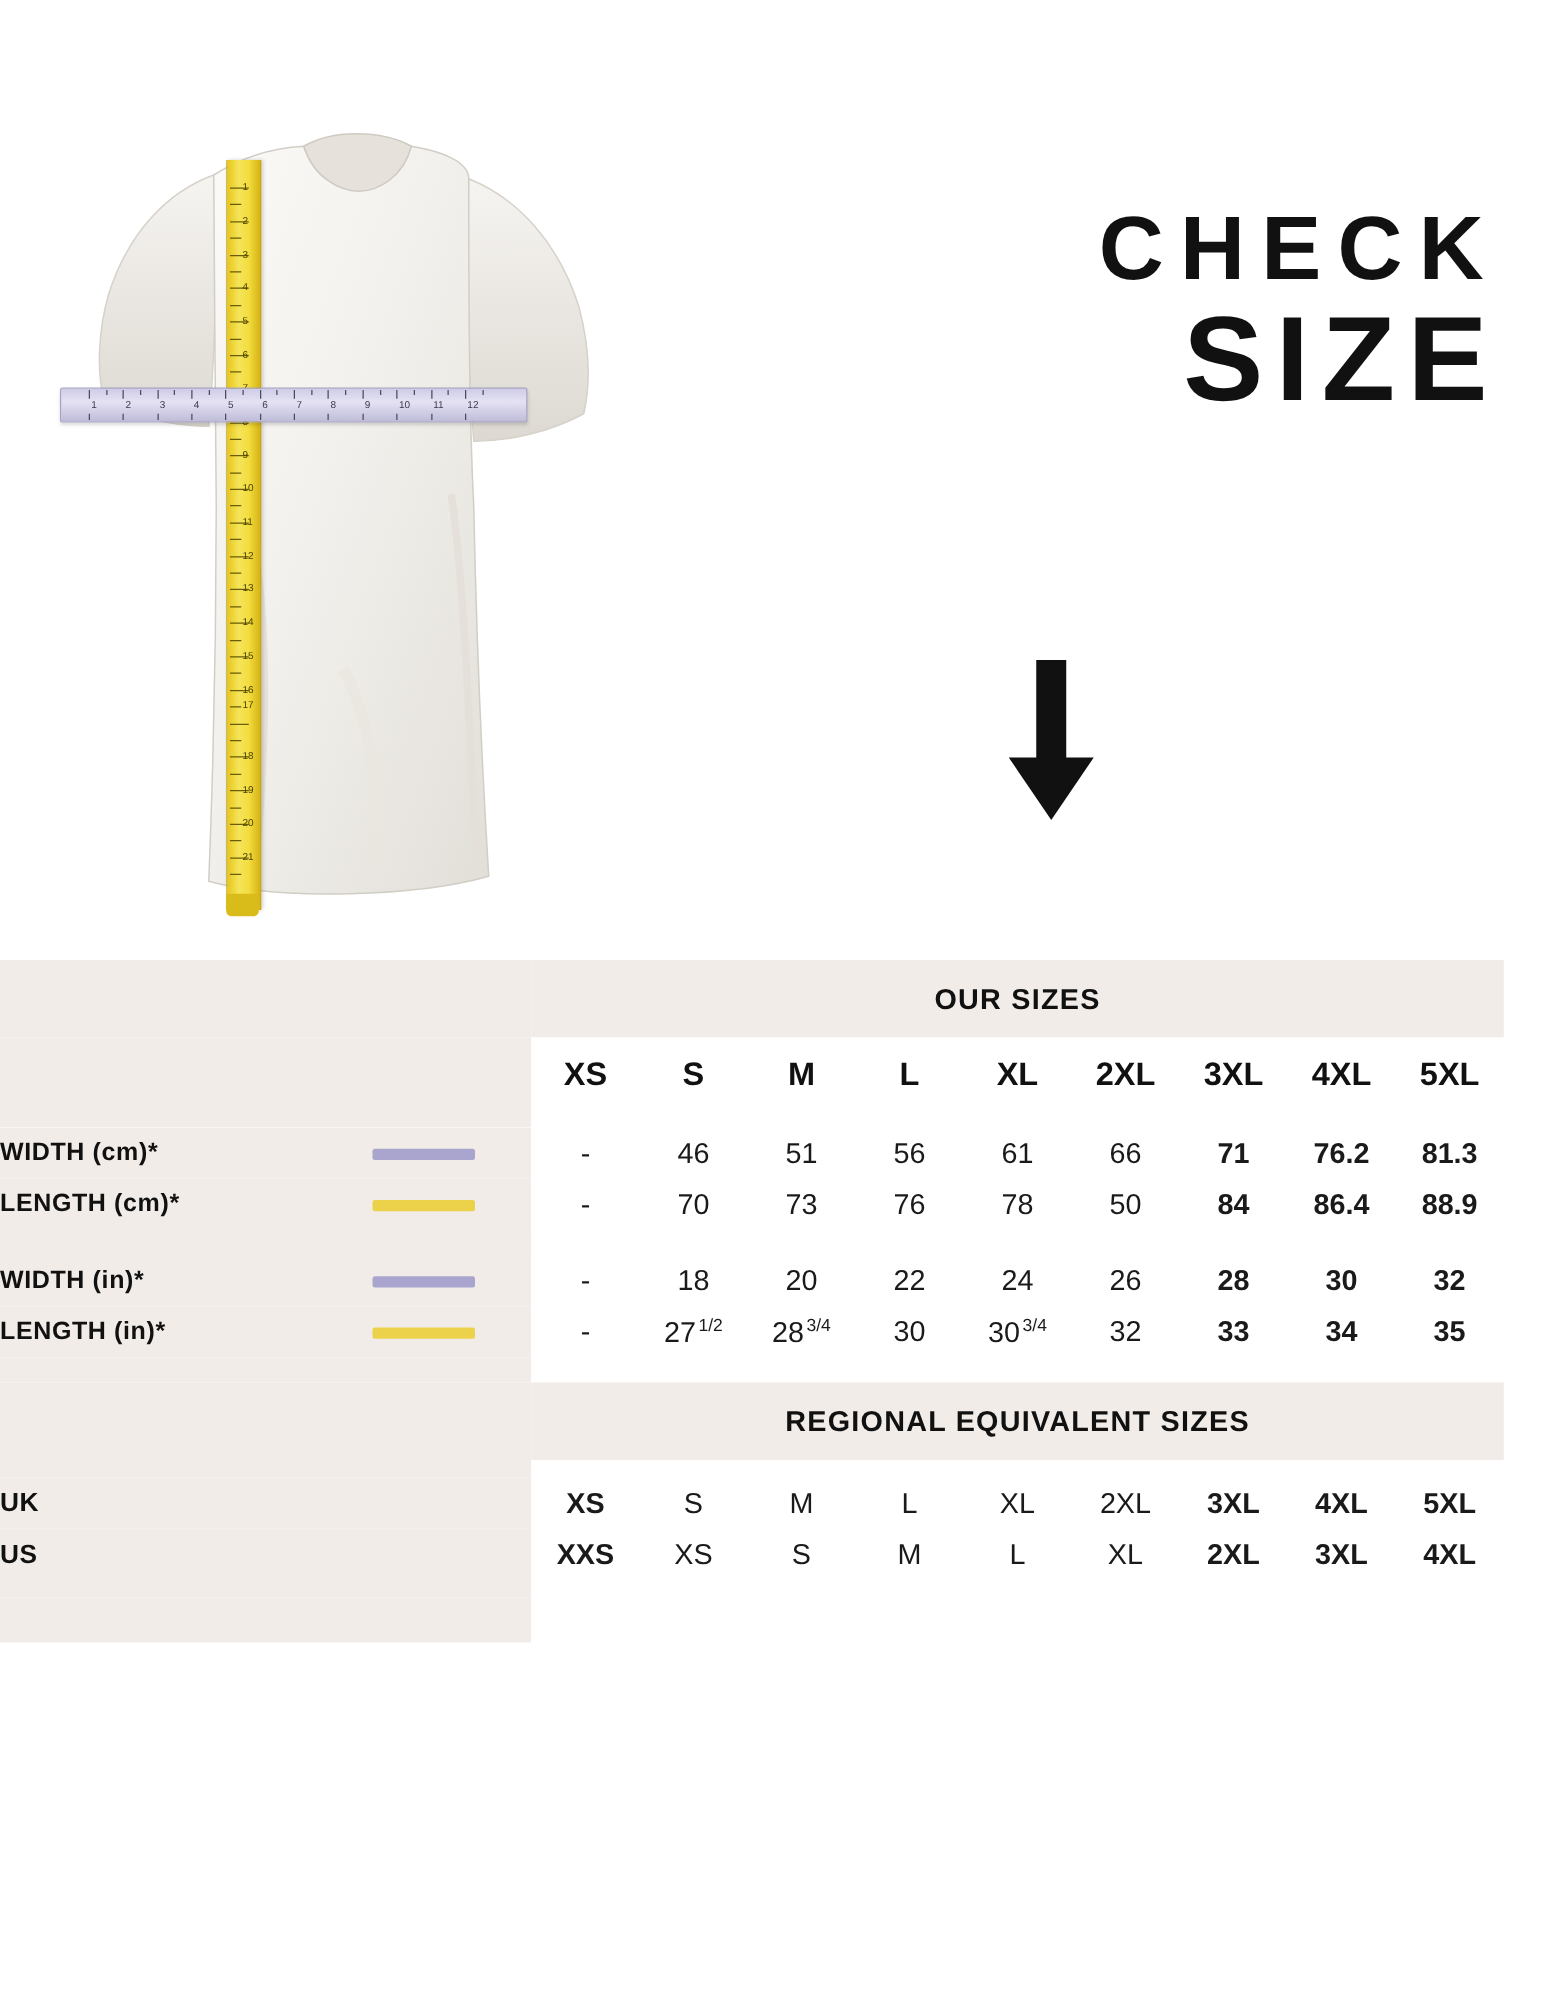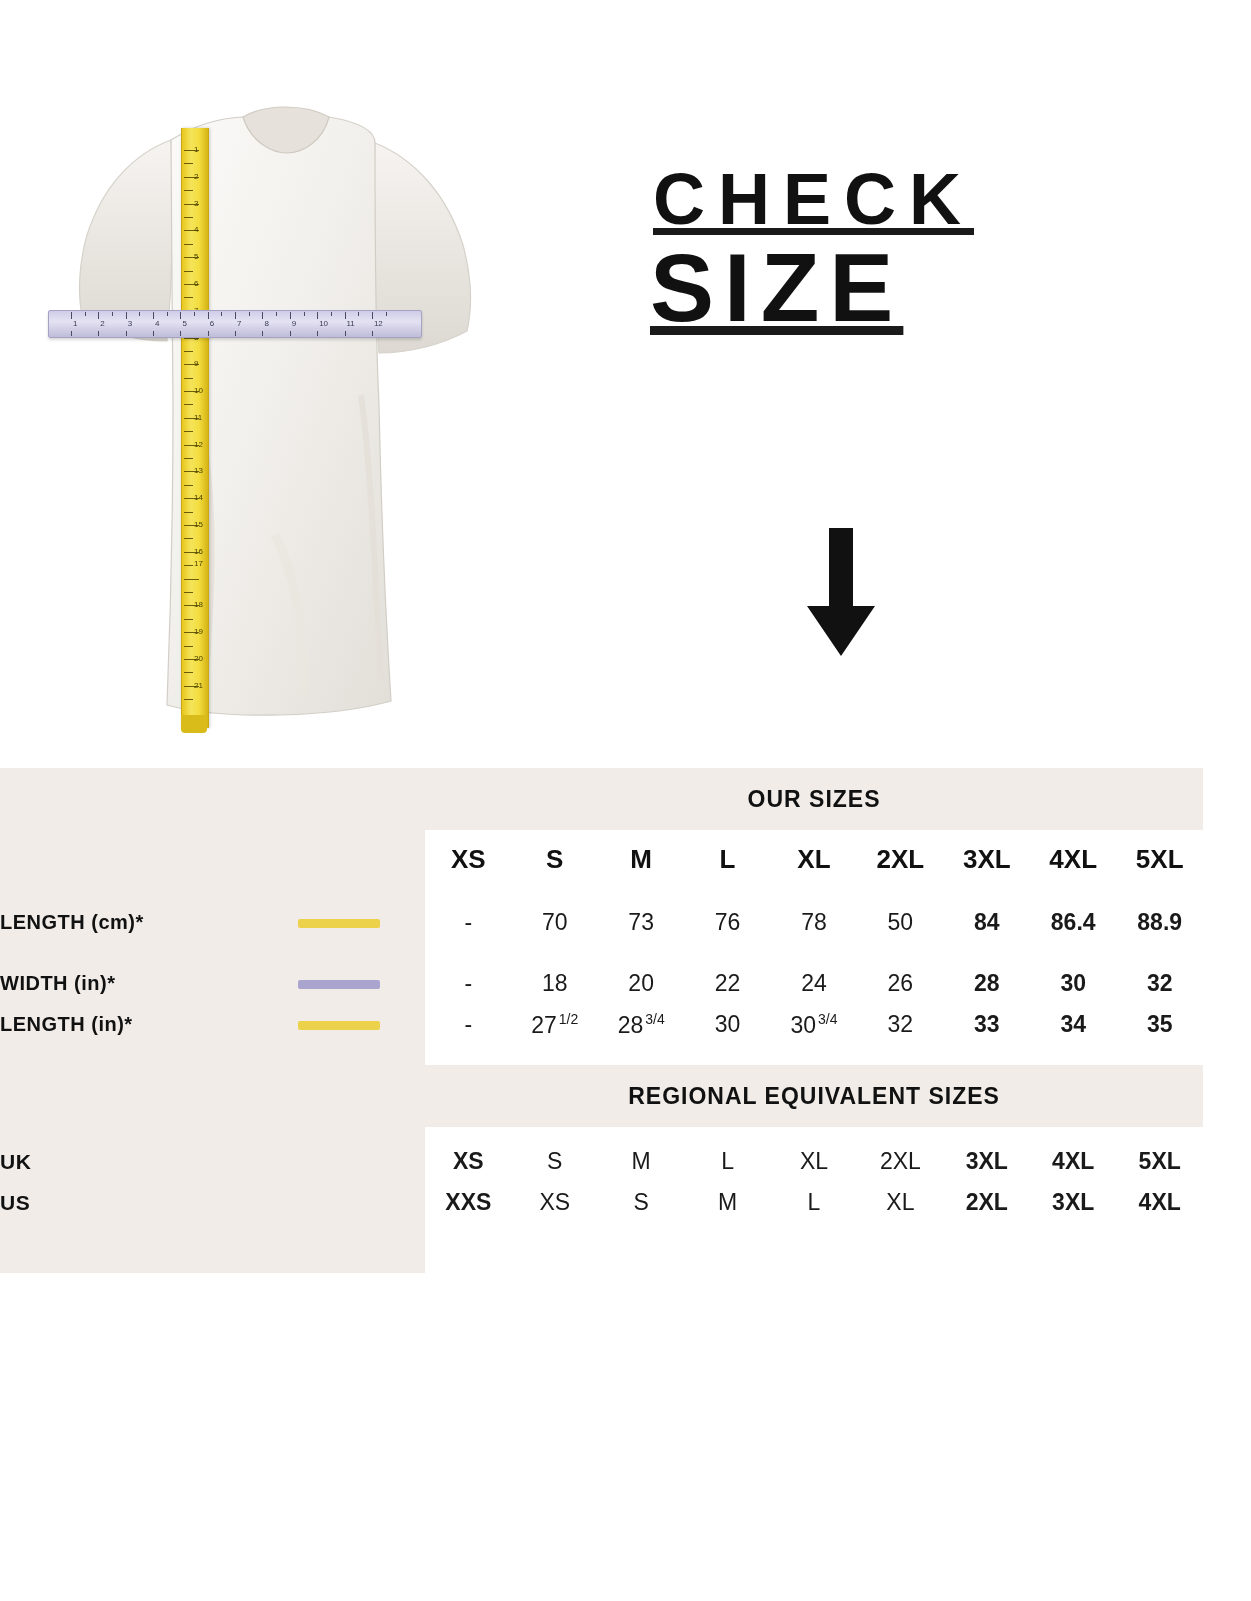--- a/index.html
+++ b/index.html
@@ -109,22 +109,21 @@
     color: #3b3853;
     line-height: 9px;
   }
 
   
   .headline {
     position: absolute;
     left: 640px;
     top: 160px;
     width: 560px;
-    text-align: left;
-    text-decoration: underline;
+    text-align: right;
   }
   .h-check {
     font-size: 72px;
     font-weight: bold;
     letter-spacing: 13px;
     line-height: 78px;
     color: #111;
     text-indent: 13px;
   }
   .h-your {
@@ -439,20 +438,35 @@
         <td class="sz">3XL</td>
         <td class="sz">4XL</td>
         <td class="sz">5XL</td>
       </tr>
 
       <tr class="spacer-row small">
         <td></td>
         <td class="sz" colspan="9"></td>
       </tr>
 
+      <tr class="data-row">
+        <td class="row-label">
+          <span>WIDTH (cm)*</span>
+          <span class="swatch purple"></span>
+        </td>
+        <td class="sz">-</td>
+        <td class="sz">46</td>
+        <td class="sz">51</td>
+        <td class="sz">56</td>
+        <td class="sz">61</td>
+        <td class="sz">66</td>
+        <td class="sz bold">71</td>
+        <td class="sz bold">76.2</td>
+        <td class="sz bold">81.3</td>
+      </tr>
 
       <tr class="data-row">
         <td class="row-label">
           <span>LENGTH (cm)*</span>
           <span class="swatch yellow"></span>
         </td>
         <td class="sz">-</td>
         <td class="sz">70</td>
         <td class="sz">73</td>
         <td class="sz">76</td>

